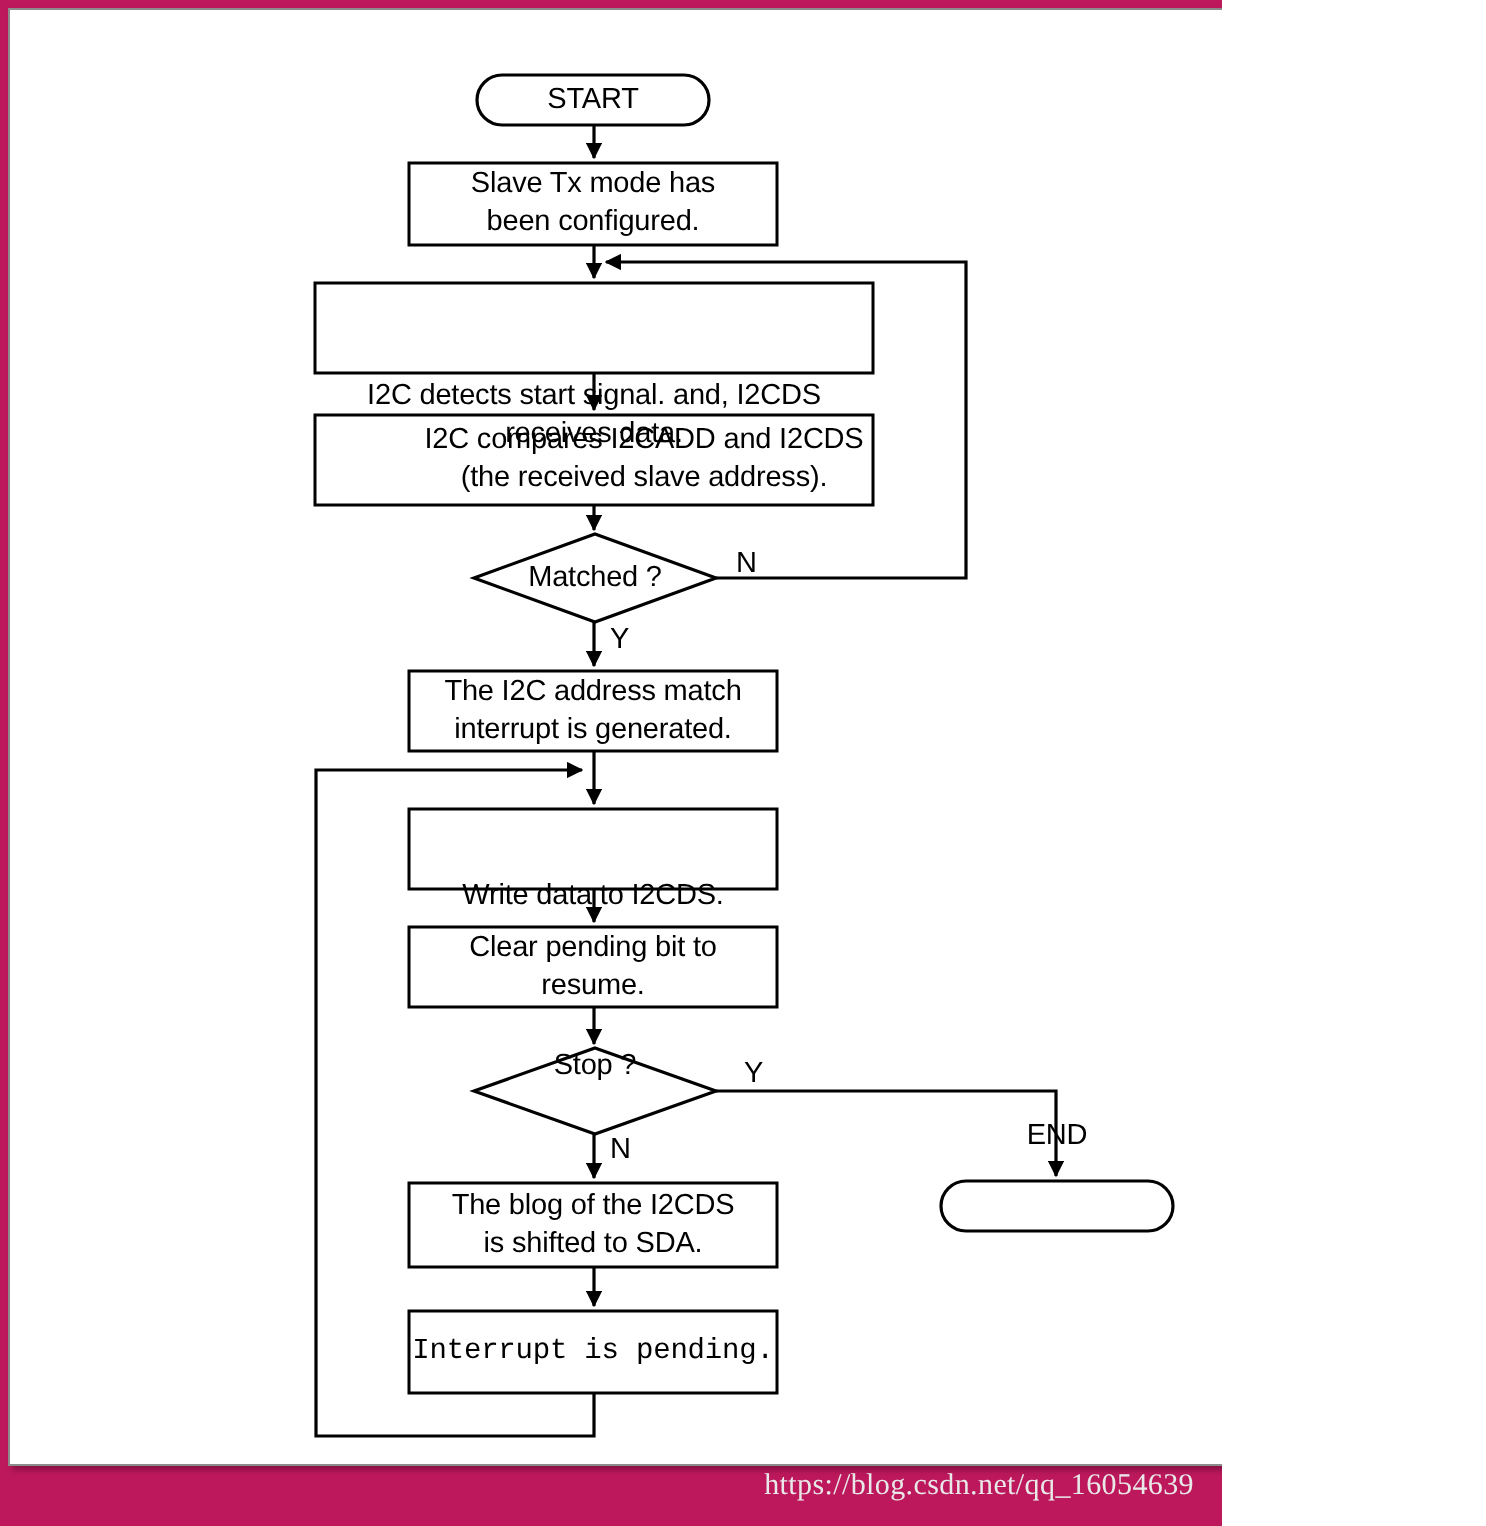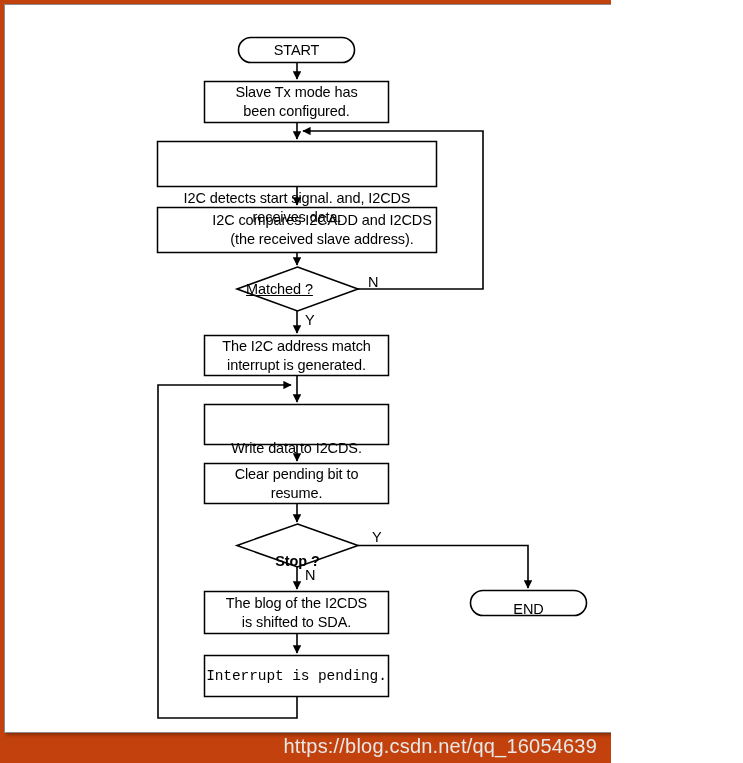--- a/index.html
+++ b/index.html
@@ -6,21 +6,21 @@
   html, body {
     margin: 0;
     padding: 0;
     background: #ffffff;
     font-family: "Liberation Sans", sans-serif;
   }
   #page {
     position: relative;
     width: 611px;
     height: 763px;
-    background: #c2410c;
+    background: #be185d;
     overflow: hidden;
   }
   #frame {
     position: absolute;
     left: 4px;
     top: 4px;
     width: 729px;
     height: 729px;
     border: 1px solid #8c8c8c;
     box-sizing: border-box;
@@ -53,22 +53,22 @@
     color: #000000;
     font-family: "Liberation Sans", sans-serif;
     font-size: 14.5px;
     line-height: 16px;
   }
   #watermark {
     position: absolute;
     right: 14px;
     top: 735px;
     color: #e8e8e8;
-    font-family: Liberation Sans, sans-serif;
-    font-size: 20px;
+    font-family: Liberation Serif, serif;
+    font-size: 15px;
     letter-spacing: 0.2px;
     user-select: none;
   }
 </style>
 </head>
 <body>
 
 <div id="page">
 
   <div id="frame"></div>
@@ -138,38 +138,38 @@
 
   <div class="node-label" style="left:204px; top:81px; width:185px; height:42px;">Slave Tx mode has
 been configured.</div>
 
   <div class="node-label" style="left:157px; top:141px; width:280px; height:46px;margin-top:44px;">I2C detects start signal. and, I2CDS
 receives data.</div>
 
   <div class="node-label" style="left:157px; top:207px; width:280px; height:46px;padding-left:25px;">I2C compares I2CADD and I2CDS
 (the received slave address).</div>
 
-  <div class="node-label" style="left:219px; top:267px; width:121px; height:44px;text-decoration:underline;">Matched ?</div>
+  <div class="node-label" style="left:237px; top:267px; width:121px; height:44px;">Matched ?</div>
 
   <div class="node-label" style="left:204px; top:335px; width:185px; height:41px;border-radius:16px;">The I2C address match
 interrupt is generated.</div>
 
   <div class="node-label" style="left:204px; top:404px; width:185px; height:41px;margin-top:24px;">Write data to I2CDS.</div>
 
   <div class="node-label" style="left:204px; top:463px; width:185px; height:41px;">Clear pending bit to
 resume.</div>
 
-  <div class="node-label" style="left:237px; top:540px; width:121px; height:43px;font-weight:bold;">Stop ?</div>
+  <div class="node-label" style="left:237px; top:512px; width:121px; height:43px;">Stop ?</div>
 
   <div class="node-label" style="left:204px; top:591px; width:185px; height:43px;">The blog of the I2CDS
 is shifted to SDA.</div>
 
   <div class="node-label" style="left:204px; top:655px; width:185px; height:42px;font-family:Liberation Mono, monospace;">Interrupt is pending.</div>
 
-  <div class="node-label" style="left:470px; top:596px; width:117px; height:26px;border-radius:10px;">END</div>
+  <div class="node-label" style="left:470px; top:555px; width:117px; height:26px;border-radius:10px;">END</div>
 
   <div class="branch-label" style="left:368px; top:274px;">N</div>
 
   <div class="branch-label" style="left:305px; top:312px;">Y</div>
 
   <div class="branch-label" style="left:372px; top:529px;">Y</div>
 
   <div class="branch-label" style="left:305px; top:567px;">N</div>
 
   <div id="watermark">https://blog.csdn.net/qq_16054639</div>

